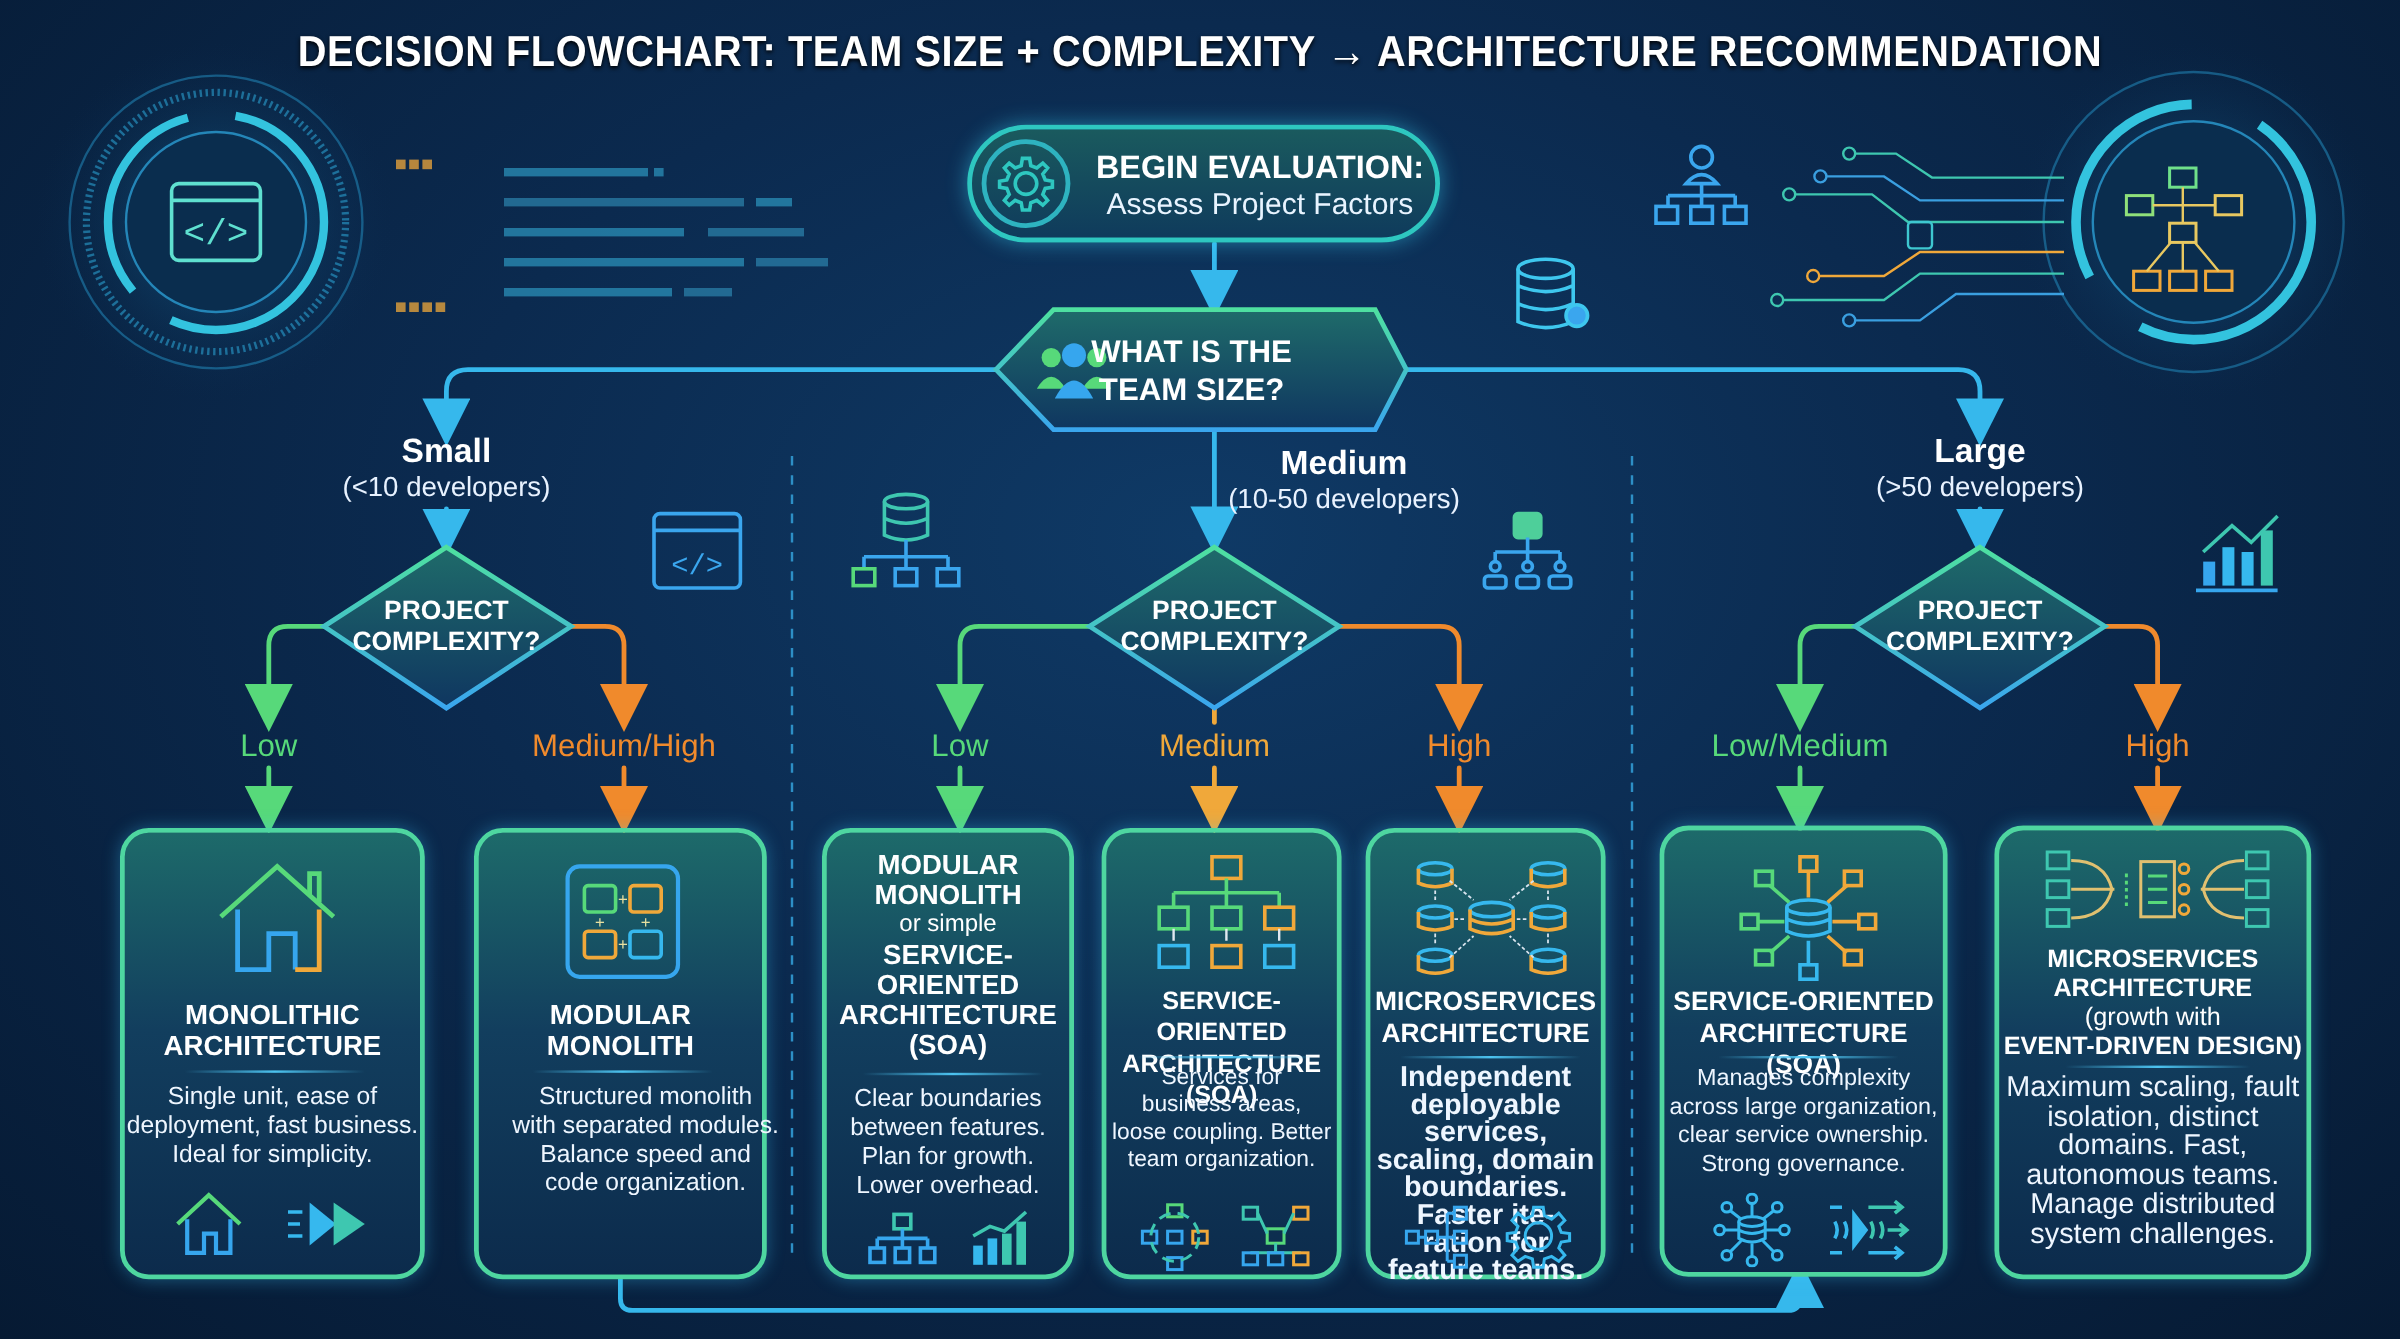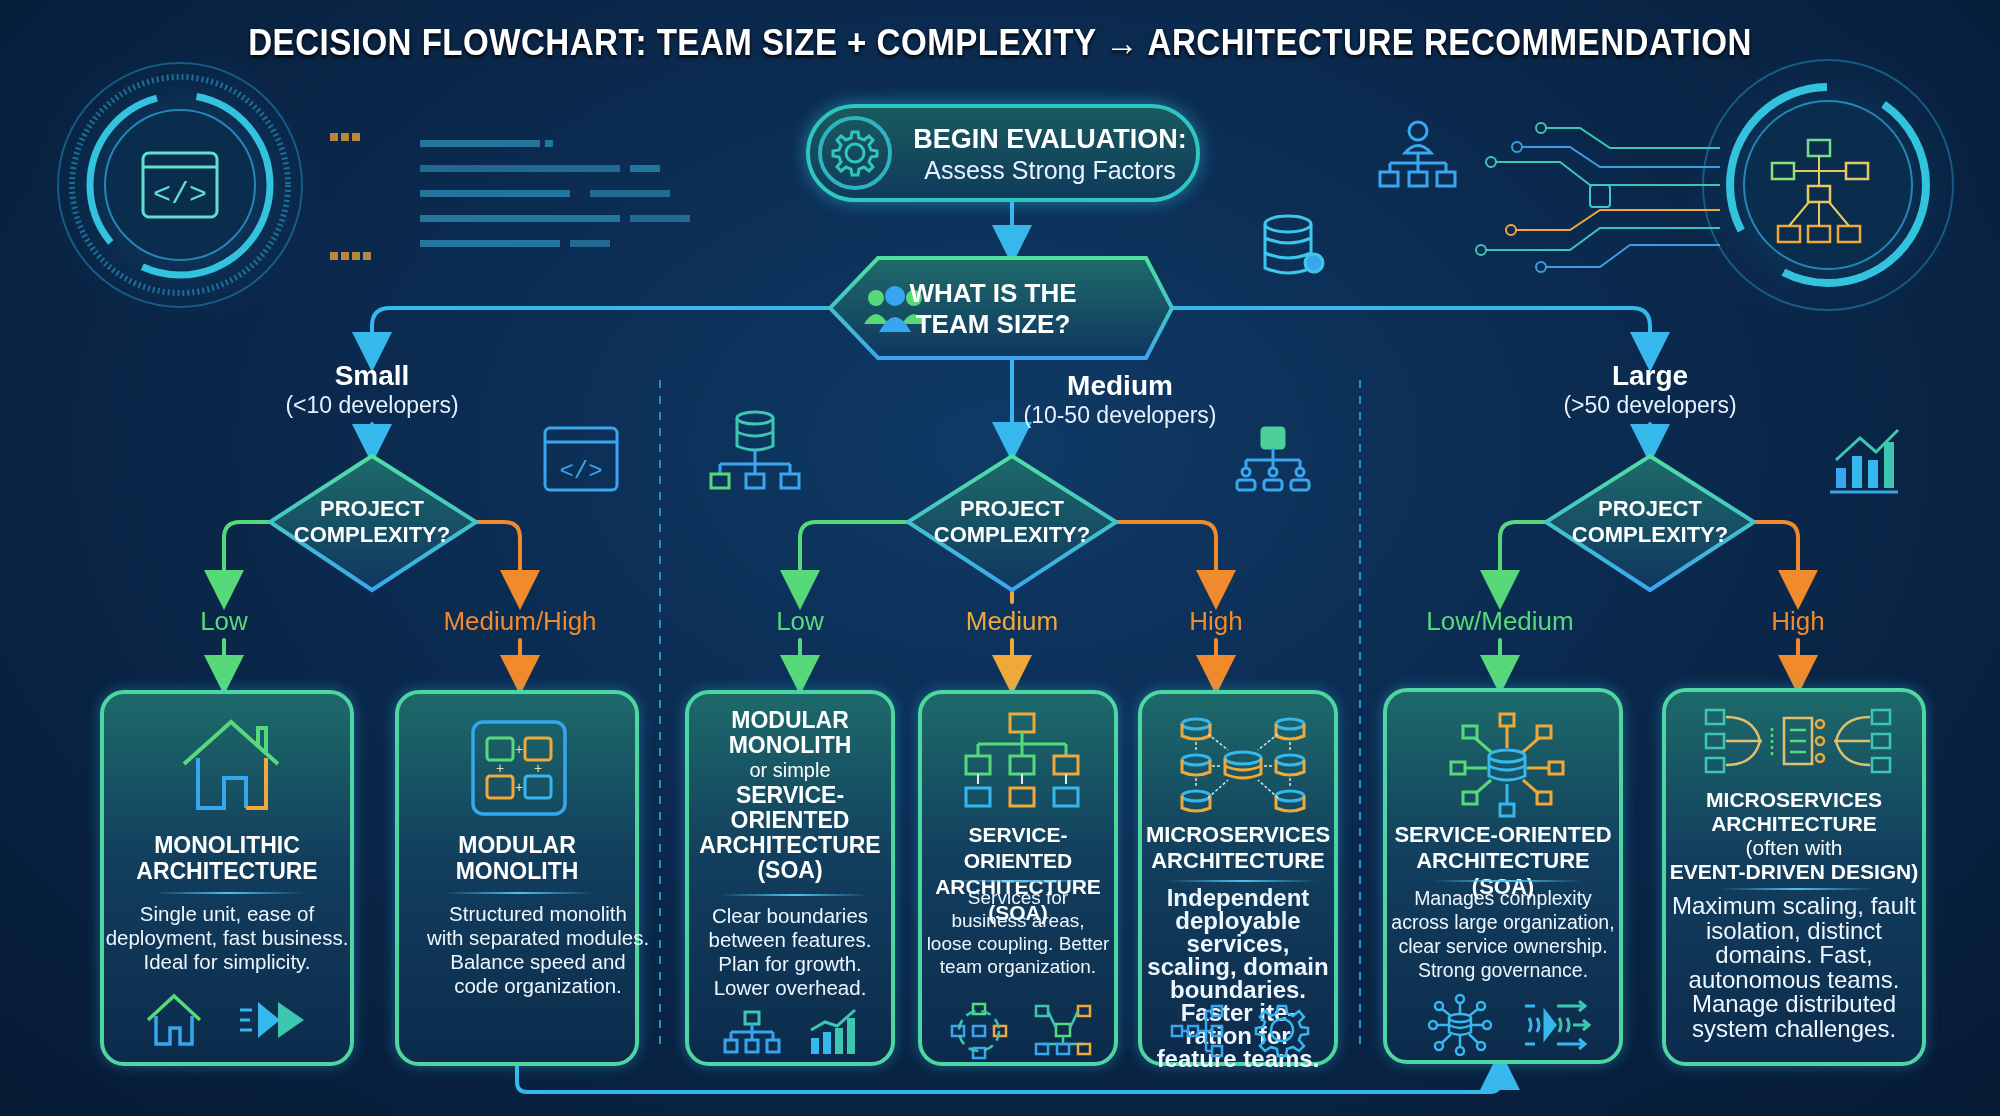--- a/index.html
+++ b/index.html
@@ -210,21 +210,21 @@
 <div class="abs start-box"></div>
 <div class="abs start-gear">
   <svg width="54" height="54" viewBox="0 0 54 54">
       <g fill="none" stroke="#2ec7c0" stroke-width="3">
     <circle cx="27" cy="27" r="9"></circle>
     <path d="M24 6 H30 L31 12 L36 14 L41 10 L45 14 L41 19 L43 24 L49 25 V30 L43 31 L41 36 L45 41 L41 45 L36 41 L31 43 L30 49 H24 L23 43 L18 41 L13 45 L9 41 L13 36 L11 31 L5 30 V25 L11 24 L13 19 L9 14 L13 10 L18 14 L23 12 Z"></path>
   </g>
     </svg>
 </div>
 <div class="abs start-title">BEGIN EVALUATION:</div>
-<div class="abs start-sub">Assess Strong Factors</div>
+<div class="abs start-sub">Assess Project Factors</div>
 
 <div class="abs team-icon">
   <svg width="66" height="52" viewBox="0 0 66 52">
     <circle cx="14" cy="14" r="8" fill="#57d97a"></circle>
       <path d="M2 40 Q14 20 26 40 Z" fill="#57d97a"></path>
     <circle cx="52" cy="14" r="8" fill="#57d97a"></circle>
       <path d="M40 40 Q52 20 64 40 Z" fill="#57d97a"></path>
     <circle cx="33" cy="12" r="10" fill="#36a6ee"></circle>
       <path d="M17 48 Q33 18 49 48 Z" fill="#36a6ee"></path>
   </svg>
@@ -537,21 +537,21 @@
         <path d="M86 24 H102 M86 35 H102 M86 46 H102" stroke="#57d97a"></path>
       <circle cx="116" cy="18" r="4" stroke="#f0a83a"></circle>
         <circle cx="116" cy="35" r="4" stroke="#f0a83a"></circle>
         <circle cx="116" cy="52" r="4" stroke="#f0a83a"></circle>
       <path d="M68 22 V50" stroke="#57d97a" stroke-dasharray="3 3"></path>
     </g>
   </svg>
   <div class="card-title" style="top:96px;font-size:21px;line-height:24px;">
     <div>MICROSERVICES</div>
     <div>ARCHITECTURE</div>
-    <div style="font-weight:normal;">(often with</div>
+    <div style="font-weight:normal;">(growth with</div>
     <div>EVENT-DRIVEN DESIGN)</div>
   </div>
   <div class="card-sep" style="left:55px;width:154px;top:196px;"></div>
   <div class="card-desc" style="top:202px;font-size:24px;line-height:24.5px;">
     <div>Maximum scaling, fault</div>
     <div>isolation, distinct</div>
     <div>domains. Fast,</div>
     <div>autonomous teams.</div>
     <div>Manage distributed</div>
     <div>system challenges.</div>

